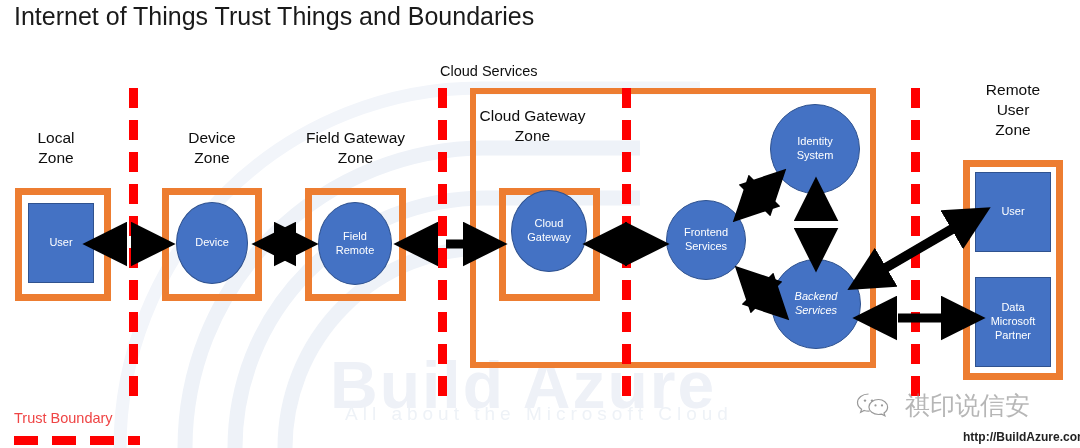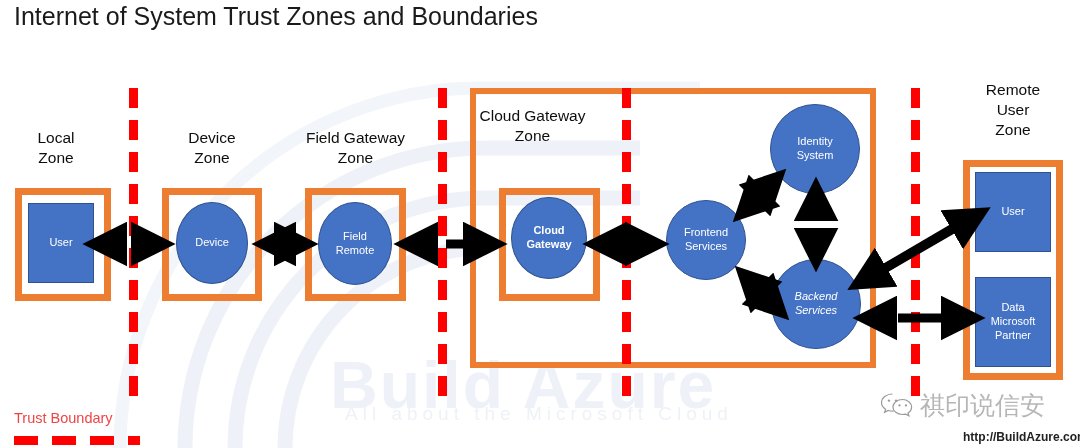--- a/index.html
+++ b/index.html
@@ -80,22 +80,22 @@
   .legend-label{
     position:absolute;
     font-size:14.5px;color:#ef4444;white-space:nowrap;
   }
 
   
   .arrows{position:absolute;left:0;top:0;width:1080px;height:448px;pointer-events:none;}
 
   
   .wechat{
-    position:absolute;left:880px;top:392px;
-    display:flex;align-items:center;gap:6px;
+    position:absolute;left:856px;top:392px;
+    display:flex;align-items:center;gap:15px;
   }
   .wechat-text{
     font-size:25px;color:#8a8a8a;
     font-family:"DejaVu Sans",sans-serif;
     white-space:nowrap;line-height:1;
     opacity:.62;
   }
   .url{
     position:absolute;left:963px;top:430px;
     font-size:12px;color:#222;white-space:nowrap;font-weight:bold;
@@ -113,54 +113,55 @@
       <path d="M 285 448 A 200 200 0 0 1 485 248"></path>
     </g>
     <g fill="none" stroke="#f2f5fa" stroke-width="13">
       <path d="M 120 448 A 360 360 0 0 1 480 88 L 700 88"></path>
     </g>
   </svg>
 
   <div class="wm-build">Build Azure</div>
   <div class="wm-build-sub">All about the Microsoft Cloud</div>
 
-  <div class="title">Internet of System Trust Zones and Boundaries</div>
+  <div class="title">Internet of Things Trust Things and Boundaries</div>
 
   <div class="obox outer" style="left:470px;top:88px;width:406px;height:280px;"></div>
 
   <div class="obox" style="left:15px;top:188px;width:96px;height:113px;"></div>
 
   <div class="obox" style="left:162px;top:188px;width:100px;height:113px;"></div>
 
   <div class="obox" style="left:305px;top:188px;width:101px;height:113px;"></div>
 
   <div class="obox" style="left:499px;top:188px;width:101px;height:113px;"></div>
 
   <div class="obox" style="left:963px;top:160px;width:100px;height:220px;"></div>
 
   <div class="caption" style="left:6px;top:128px;width:100px;">Local
 Zone</div>
   <div class="caption" style="left:162px;top:128px;width:100px;">Device
 Zone</div>
   <div class="caption" style="left:288px;top:128px;width:135px;">Field Gateway
 Zone</div>
+  <div class="caption small" style="left:440px;top:62px;width:160px;text-align:left;">Cloud Services</div>
   <div class="caption" style="left:470px;top:106px;width:125px;">Cloud Gateway
 Zone</div>
   <div class="caption" style="left:963px;top:80px;width:100px;">Remote
 User
 Zone</div>
 
   <div class="node rect" style="left:28px;top:203px;width:66px;height:80px;">User</div>
 
   <div class="node circle" style="left:176px;top:202px;width:72px;height:82px;">Device</div>
 
   <div class="node circle" style="left:318px;top:202px;width:74px;height:83px;">Field
 Remote</div>
 
-  <div class="node circle" style="left:511px;top:197px;width:76px;height:82px;font-weight:bold;">Cloud
+  <div class="node circle" style="left:511px;top:190px;width:76px;height:82px;">Cloud
 Gateway</div>
 
   <div class="node circle" style="left:666px;top:200px;width:80px;height:80px;">Frontend
 Services</div>
 
   <div class="node circle" style="left:770px;top:104px;width:90px;height:90px;">Identity
 System</div>
 
   <div class="node circle" style="left:771px;top:259px;width:90px;height:90px;font-style:italic;">Backend
 Services</div>

